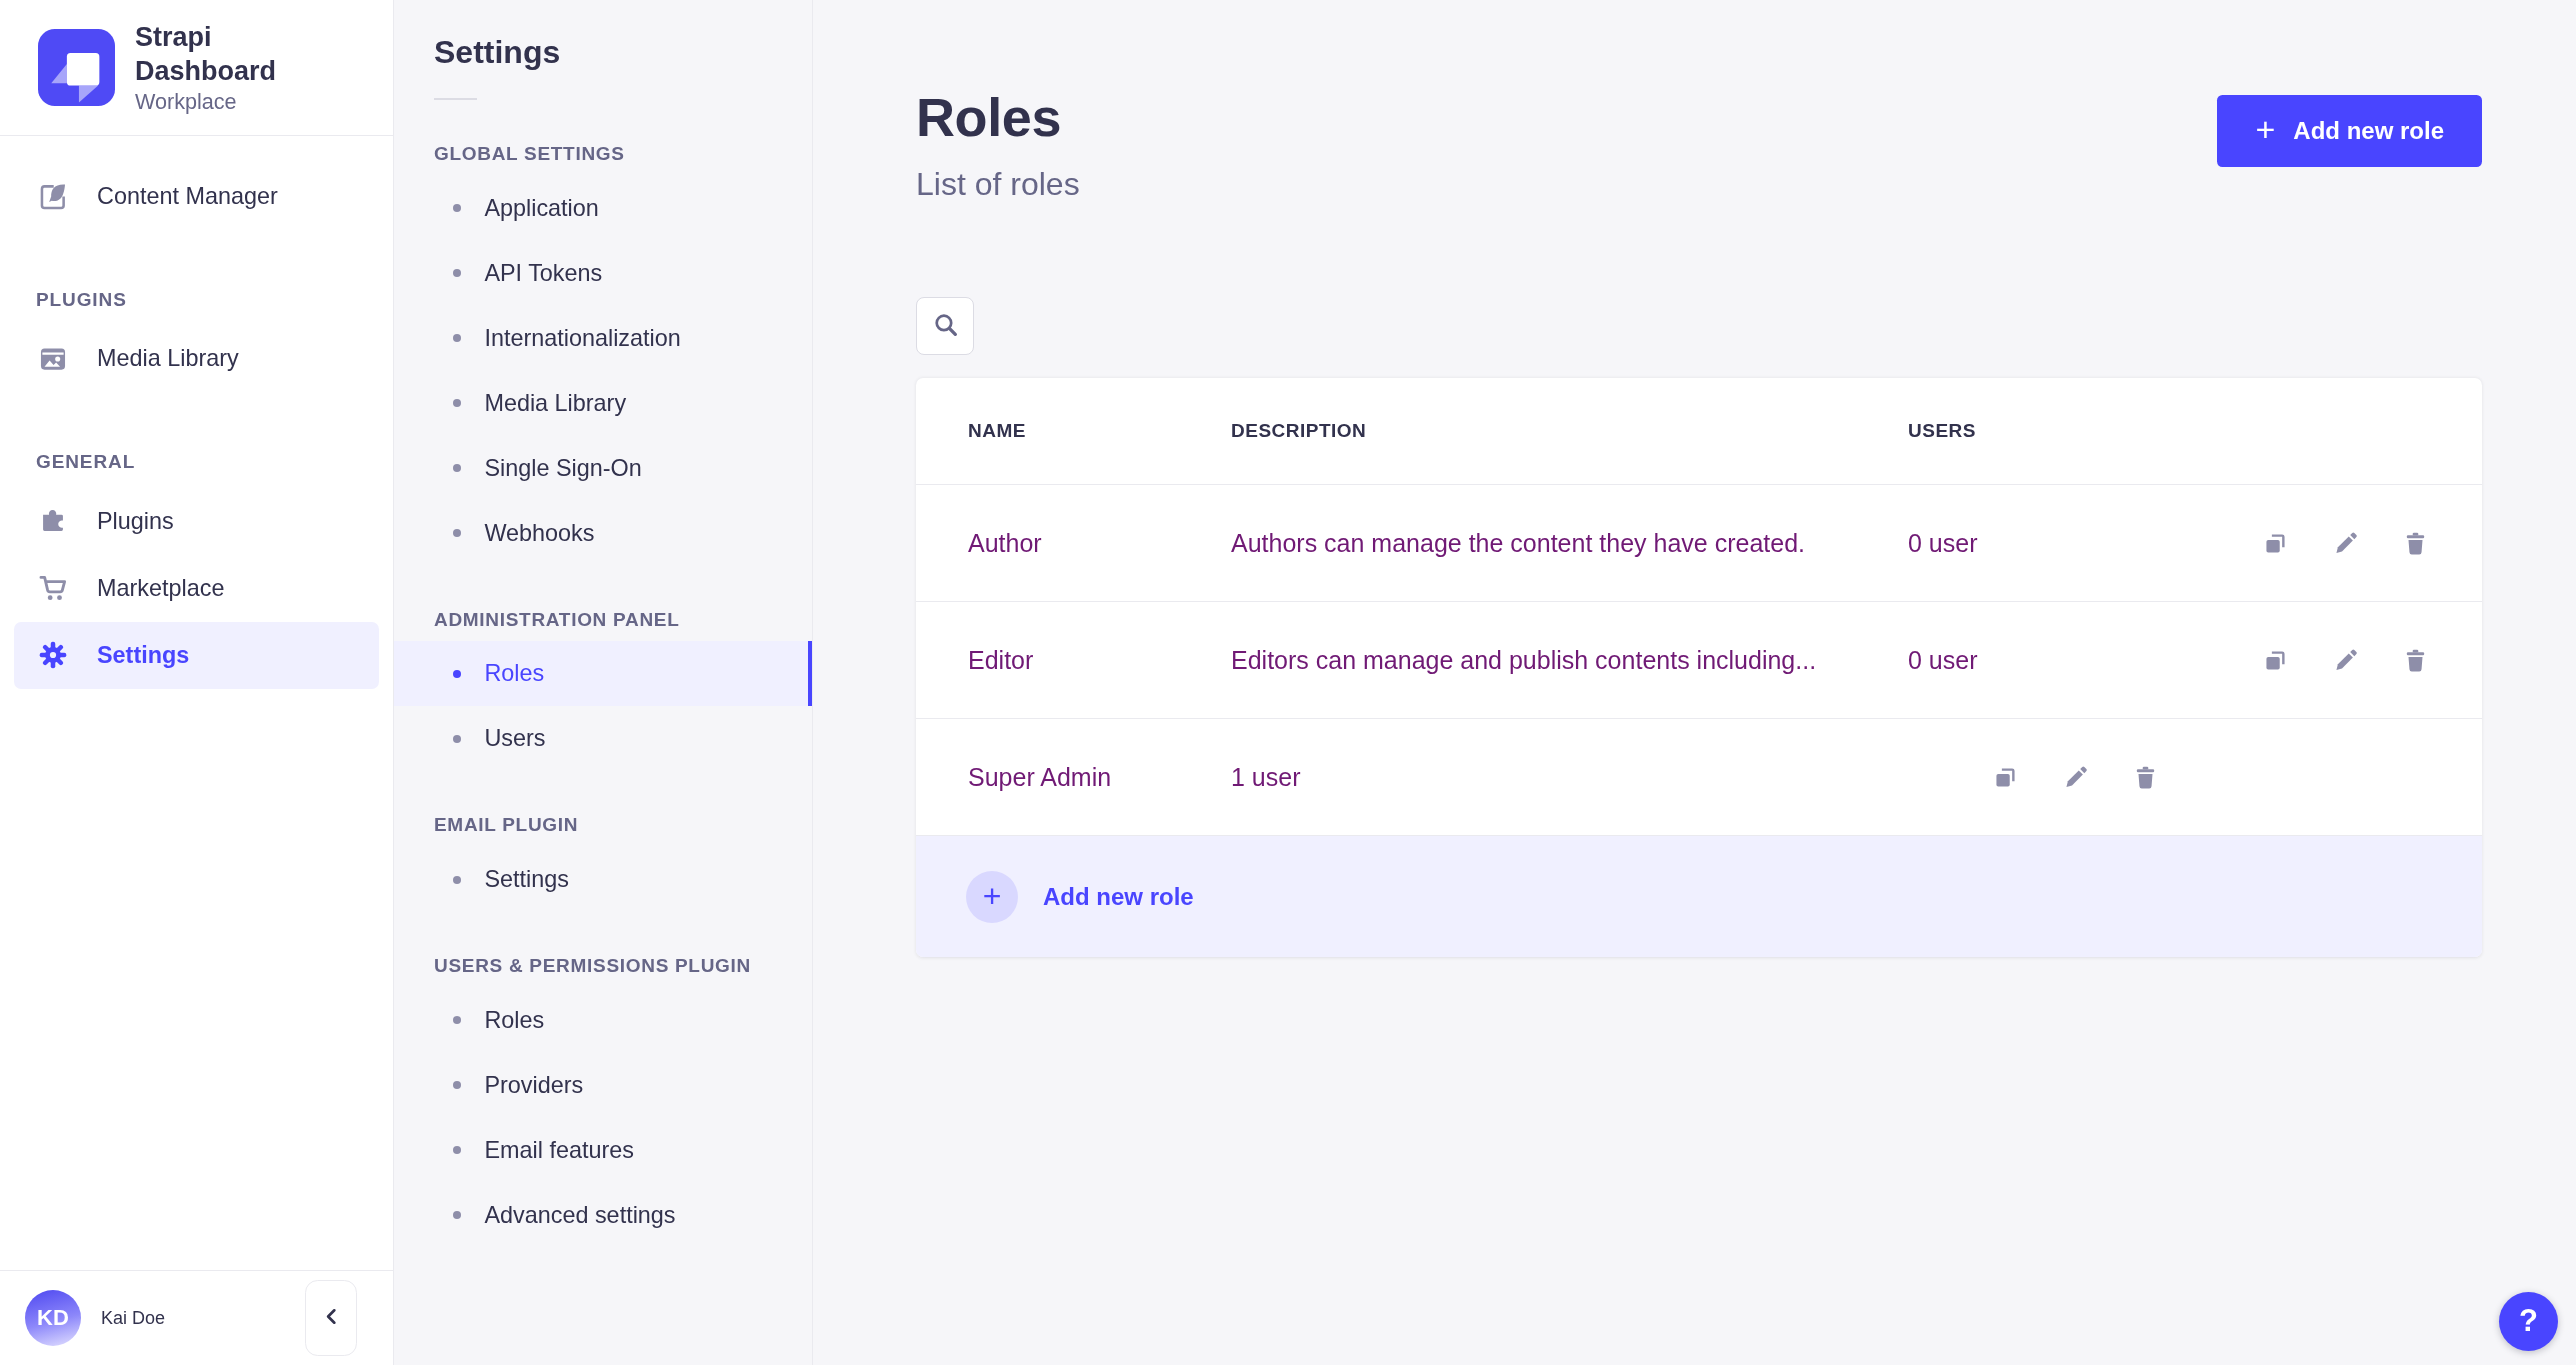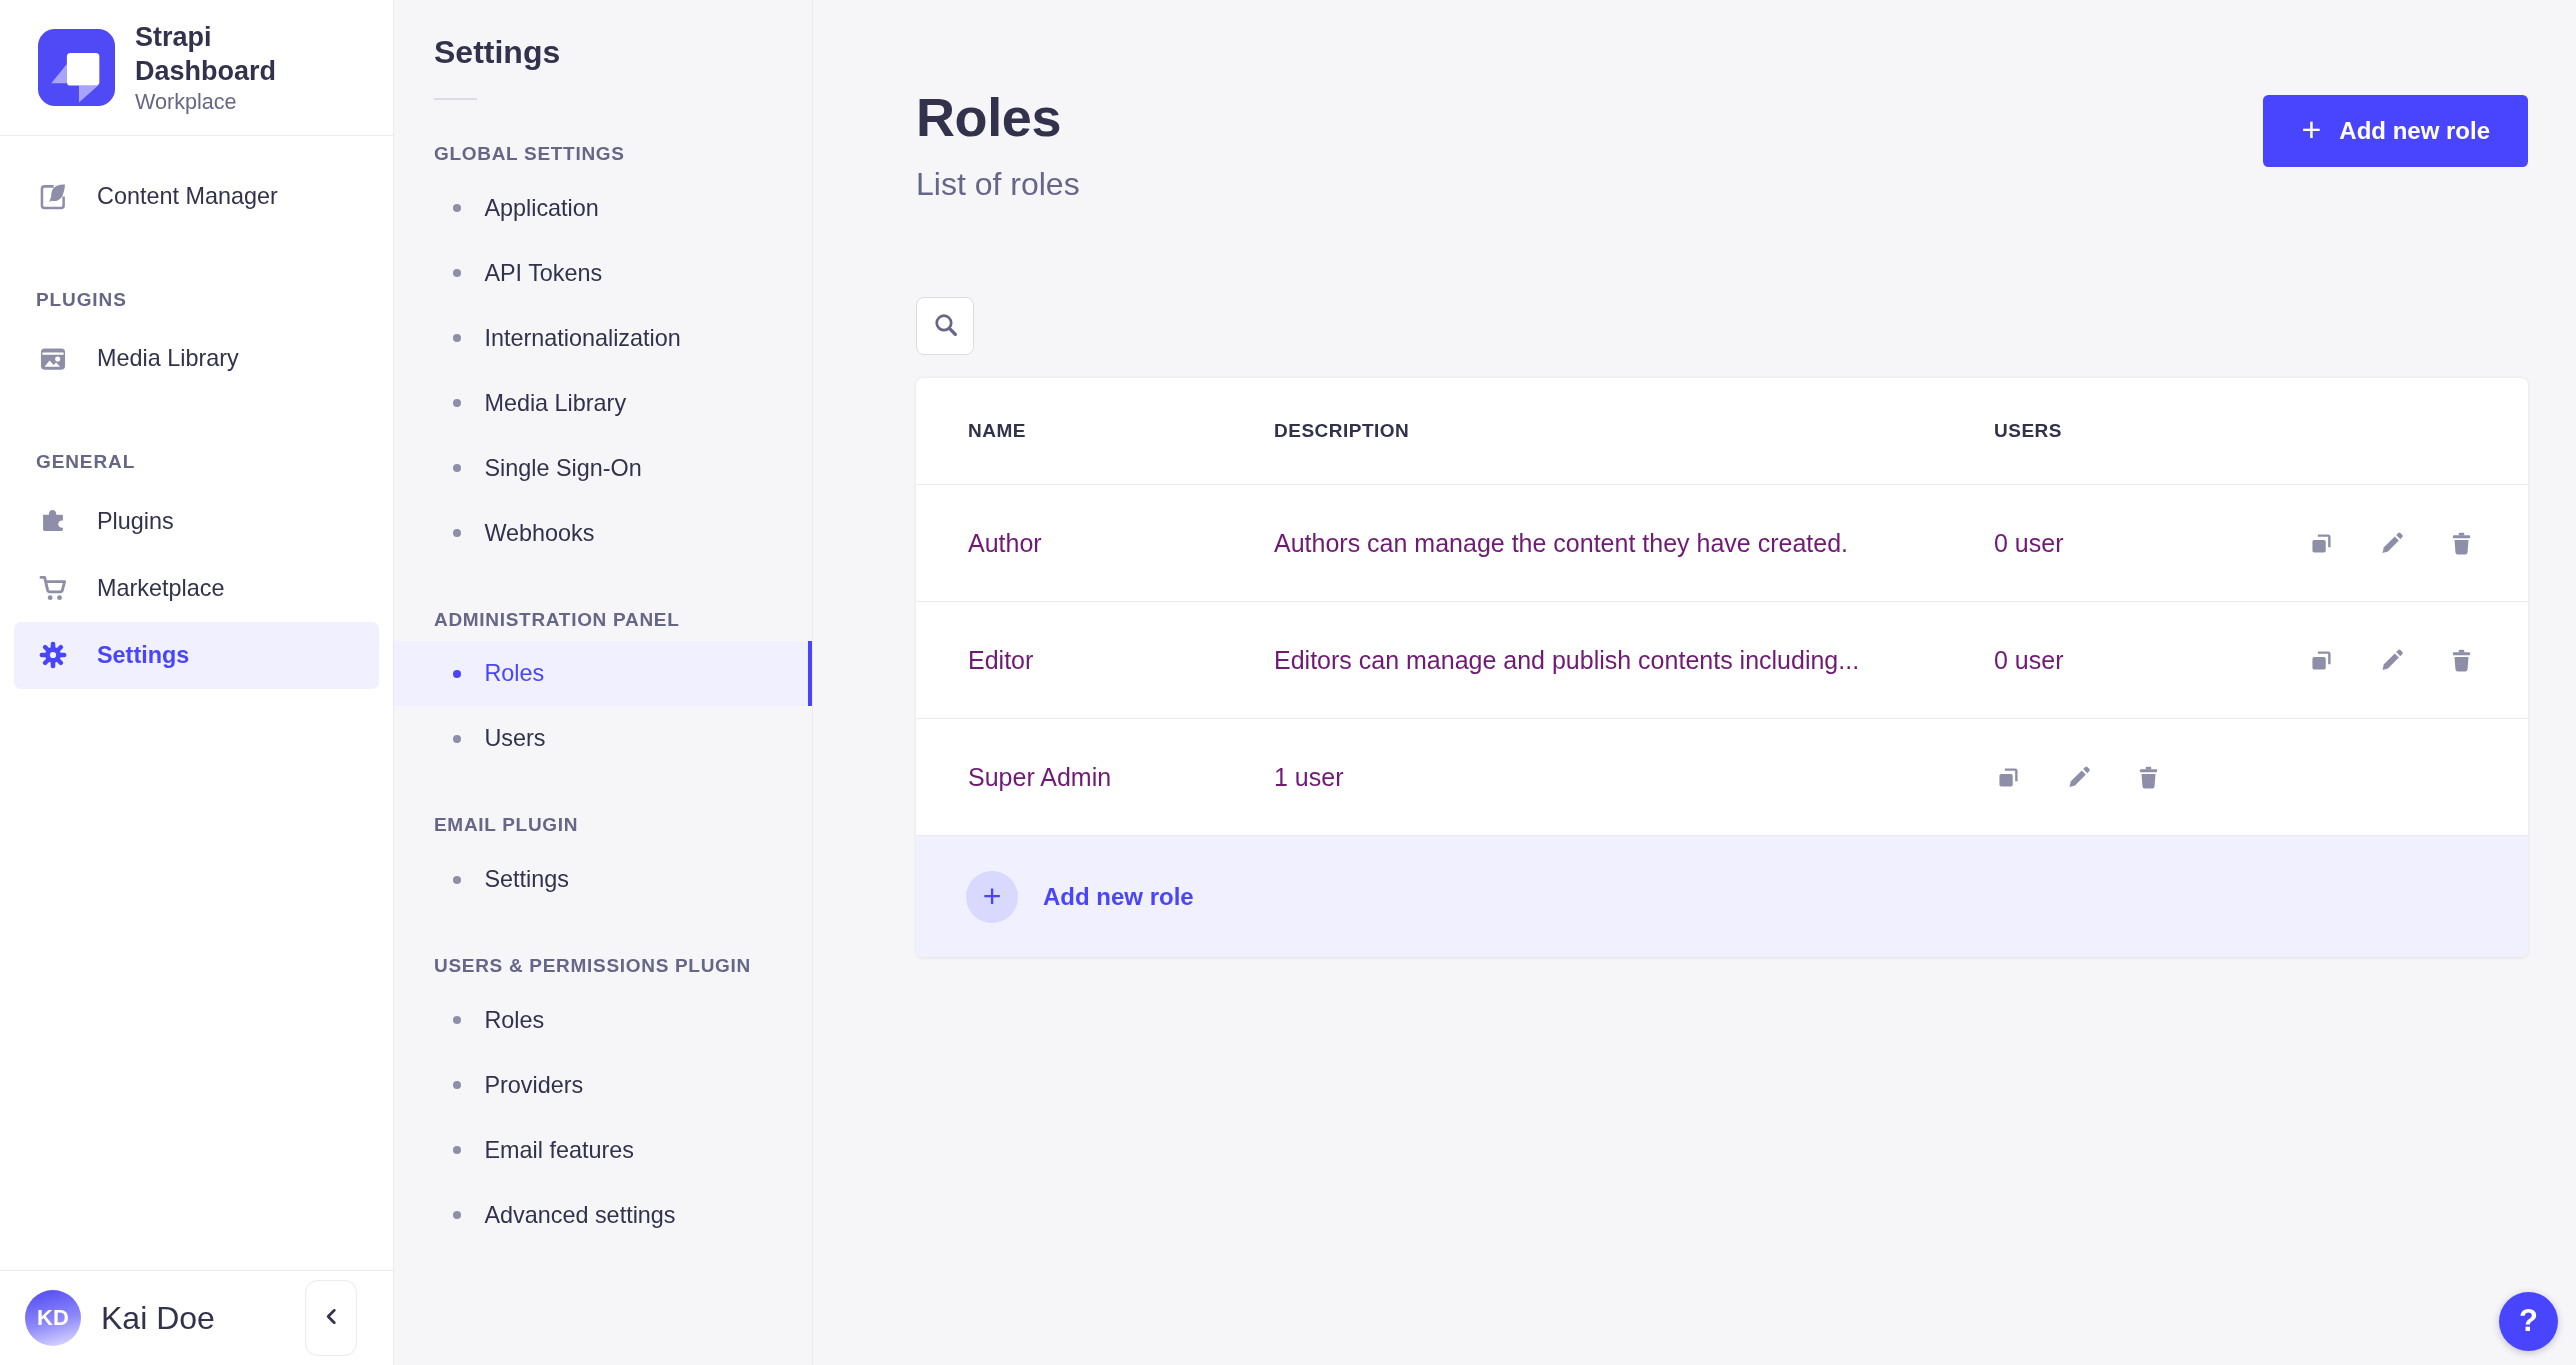--- a/index.html
+++ b/index.html
@@ -51,21 +51,21 @@
     display: flex; align-items: center; gap: 20px;
     padding: 0 36px 0 25px;
   }
   .avatar {
     width: 56px; height: 56px; border-radius: 50%;
     background: linear-gradient(165deg, #5953f2 10%, #8d88fa 55%, #e4e2ff 100%);
     color: #fff; font-size: 22px; font-weight: 700;
     display: flex; align-items: center; justify-content: center;
     flex: none;
   }
-  .user-name { font-size: 32px; color: #32324d; }
+  .user-name { font-size: 18px; color: #32324d; }
   .collapse-btn {
     margin-left: auto;
     width: 52px; height: 76px;
     background: #ffffff;
     border: 0.9px solid #eaeaef; border-radius: 12.6px;
     display: flex; align-items: center; justify-content: center;
     cursor: pointer;
   }
 
   
@@ -126,21 +126,20 @@
     margin-top: 23.4px;
     background: #ffffff;
     border-radius: 7.2px;
     box-shadow: 0 0.9px 3.6px rgba(33,33,52,0.1);
   }
   .t-grid {
     display: grid;
     grid-template-columns: 263px 677px 1fr 270px;
     align-items: center;
     padding: 0 52px;
-    gap: 43px;
   }
   .t-head { height: 107px; border-bottom: 0.9px solid #eaeaef; }
   .t-head .th { font-size: 19px; font-weight: 700; letter-spacing: 0.5px; color: #32324d; }
   .t-row { height: 117px; border-bottom: 0.9px solid #eaeaef; }
   .t-row .td { font-size: 25px; color: #701a75; }
   .t-actions { display: flex; gap: 41px; justify-content: flex-end; align-items: center; }
   .icon-btn {
     background: none; border: none; padding: 0; cursor: pointer;
     width: 29px; height: 29px; display: flex;
   }

